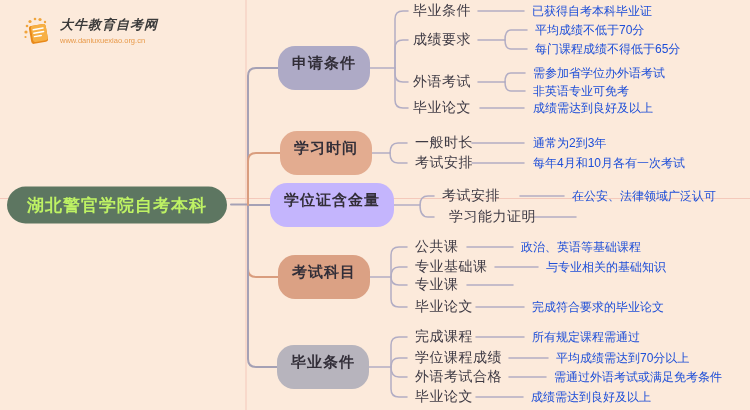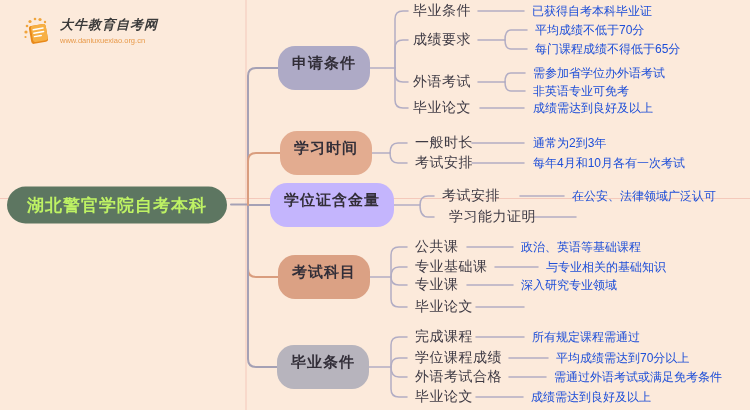--- a/index.html
+++ b/index.html
@@ -160,21 +160,21 @@
   <div class="node sub-label" style="left:442px;top:196px;">考试安排</div>
   <div class="node sub-label" style="left:442px;top:217px;margin-left:7px;">学习能力证明</div>
   <div class="node leaf" style="left:572px;top:196px;">在公安、法律领域广泛认可</div>
 
   <div class="node sub-label" style="left:415px;top:247px;">公共课</div>
   <div class="node sub-label" style="left:415px;top:267px;">专业基础课</div>
   <div class="node sub-label" style="left:415px;top:285px;">专业课</div>
   <div class="node sub-label" style="left:415px;top:307px;">毕业论文</div>
   <div class="node leaf" style="left:521px;top:247px;">政治、英语等基础课程</div>
   <div class="node leaf" style="left:546px;top:267px;">与专业相关的基础知识</div>
-  <div class="node leaf" style="left:521px;top:285px;">深入研究专业领域</div>
+  <div class="node leaf" style="left:532px;top:307px;">完成符合要求的毕业论文</div>
 
   <div class="node sub-label" style="left:415px;top:337px;">完成课程</div>
   <div class="node sub-label" style="left:415px;top:358px;">学位课程成绩</div>
   <div class="node sub-label" style="left:415px;top:377px;">外语考试合格</div>
   <div class="node sub-label" style="left:415px;top:397px;">毕业论文</div>
   <div class="node leaf" style="left:532px;top:337px;">所有规定课程需通过</div>
   <div class="node leaf" style="left:556px;top:358px;">平均成绩需达到70分以上</div>
   <div class="node leaf" style="left:554px;top:377px;">需通过外语考试或满足免考条件</div>
   <div class="node leaf" style="left:531px;top:397px;">成绩需达到良好及以上</div>
 

